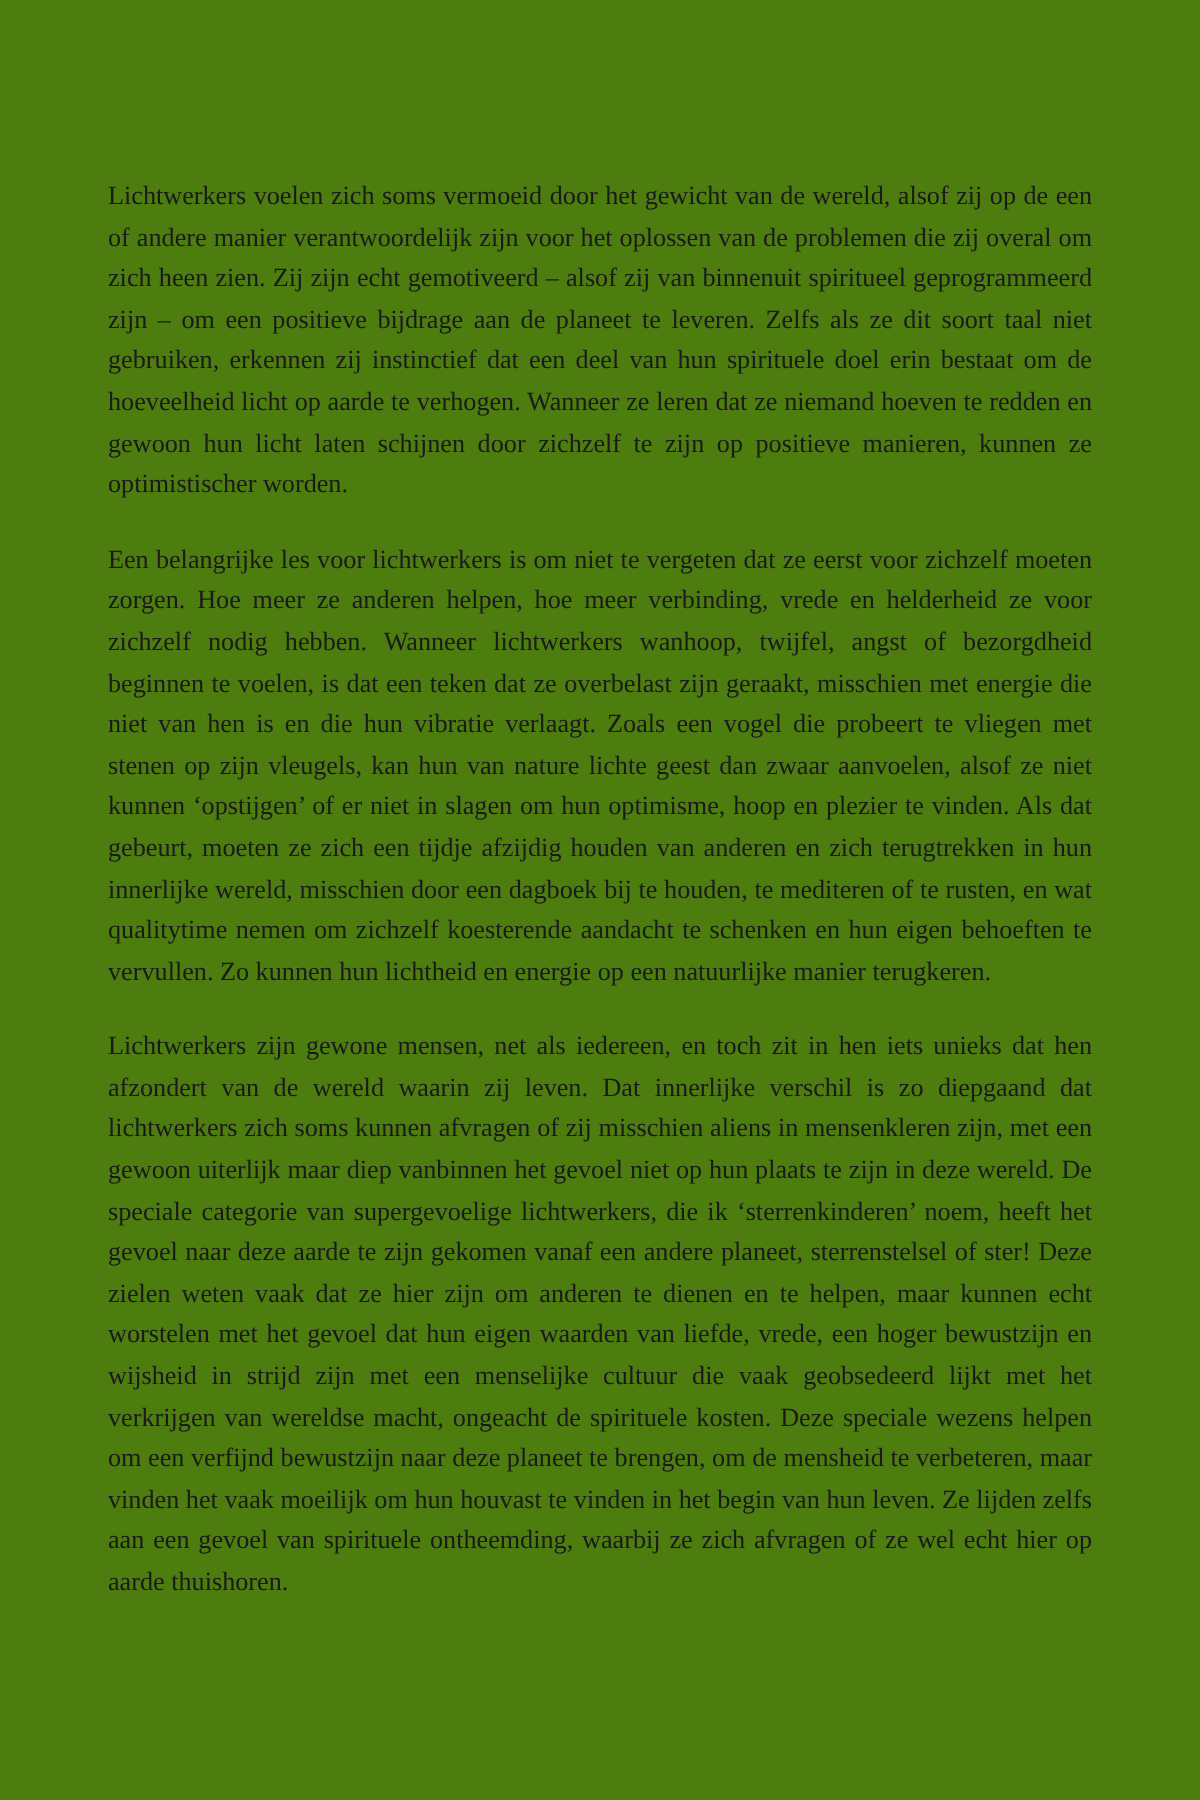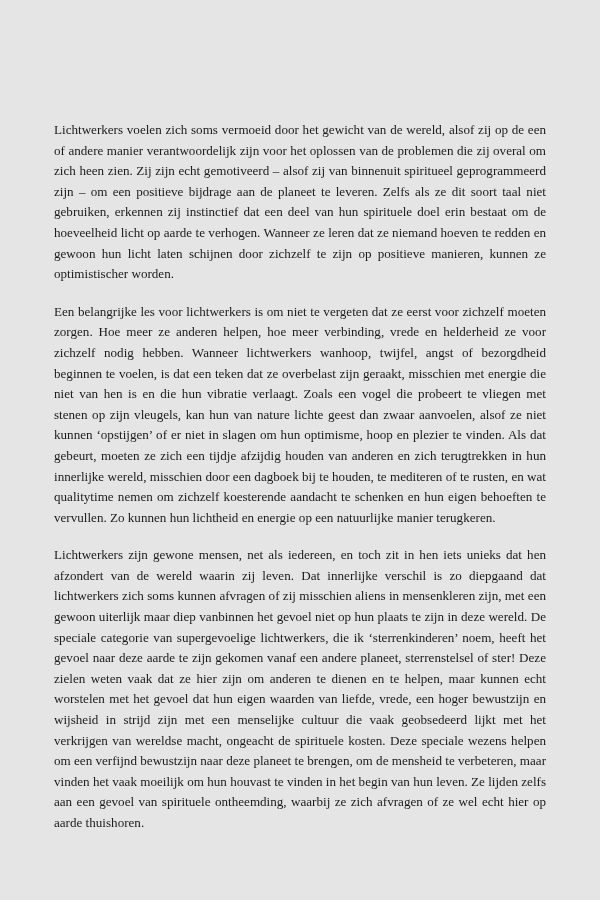--- a/index.html
+++ b/index.html
@@ -12,22 +12,22 @@
     background: #fdfbe9;
     font-family: "Liberation Serif", serif;
     color: #1a1a1a;
     overflow: hidden;
   }
   .page {
     position: relative;
     width: 600px;
     height: 900px;
     box-sizing: border-box;
-    padding: 120px 54px 60px 54px;
-    background: #e5e5e5;
+    padding: 88px 54px 60px 54px;
+    background: #4d7c0f;
   }
   .body-text {
     font-size: 13.1px;
     line-height: 20.6px;
     text-align: justify;
     text-justify: inter-word;
     hyphens: auto;
     -webkit-hyphens: auto;
   }
   .para {

